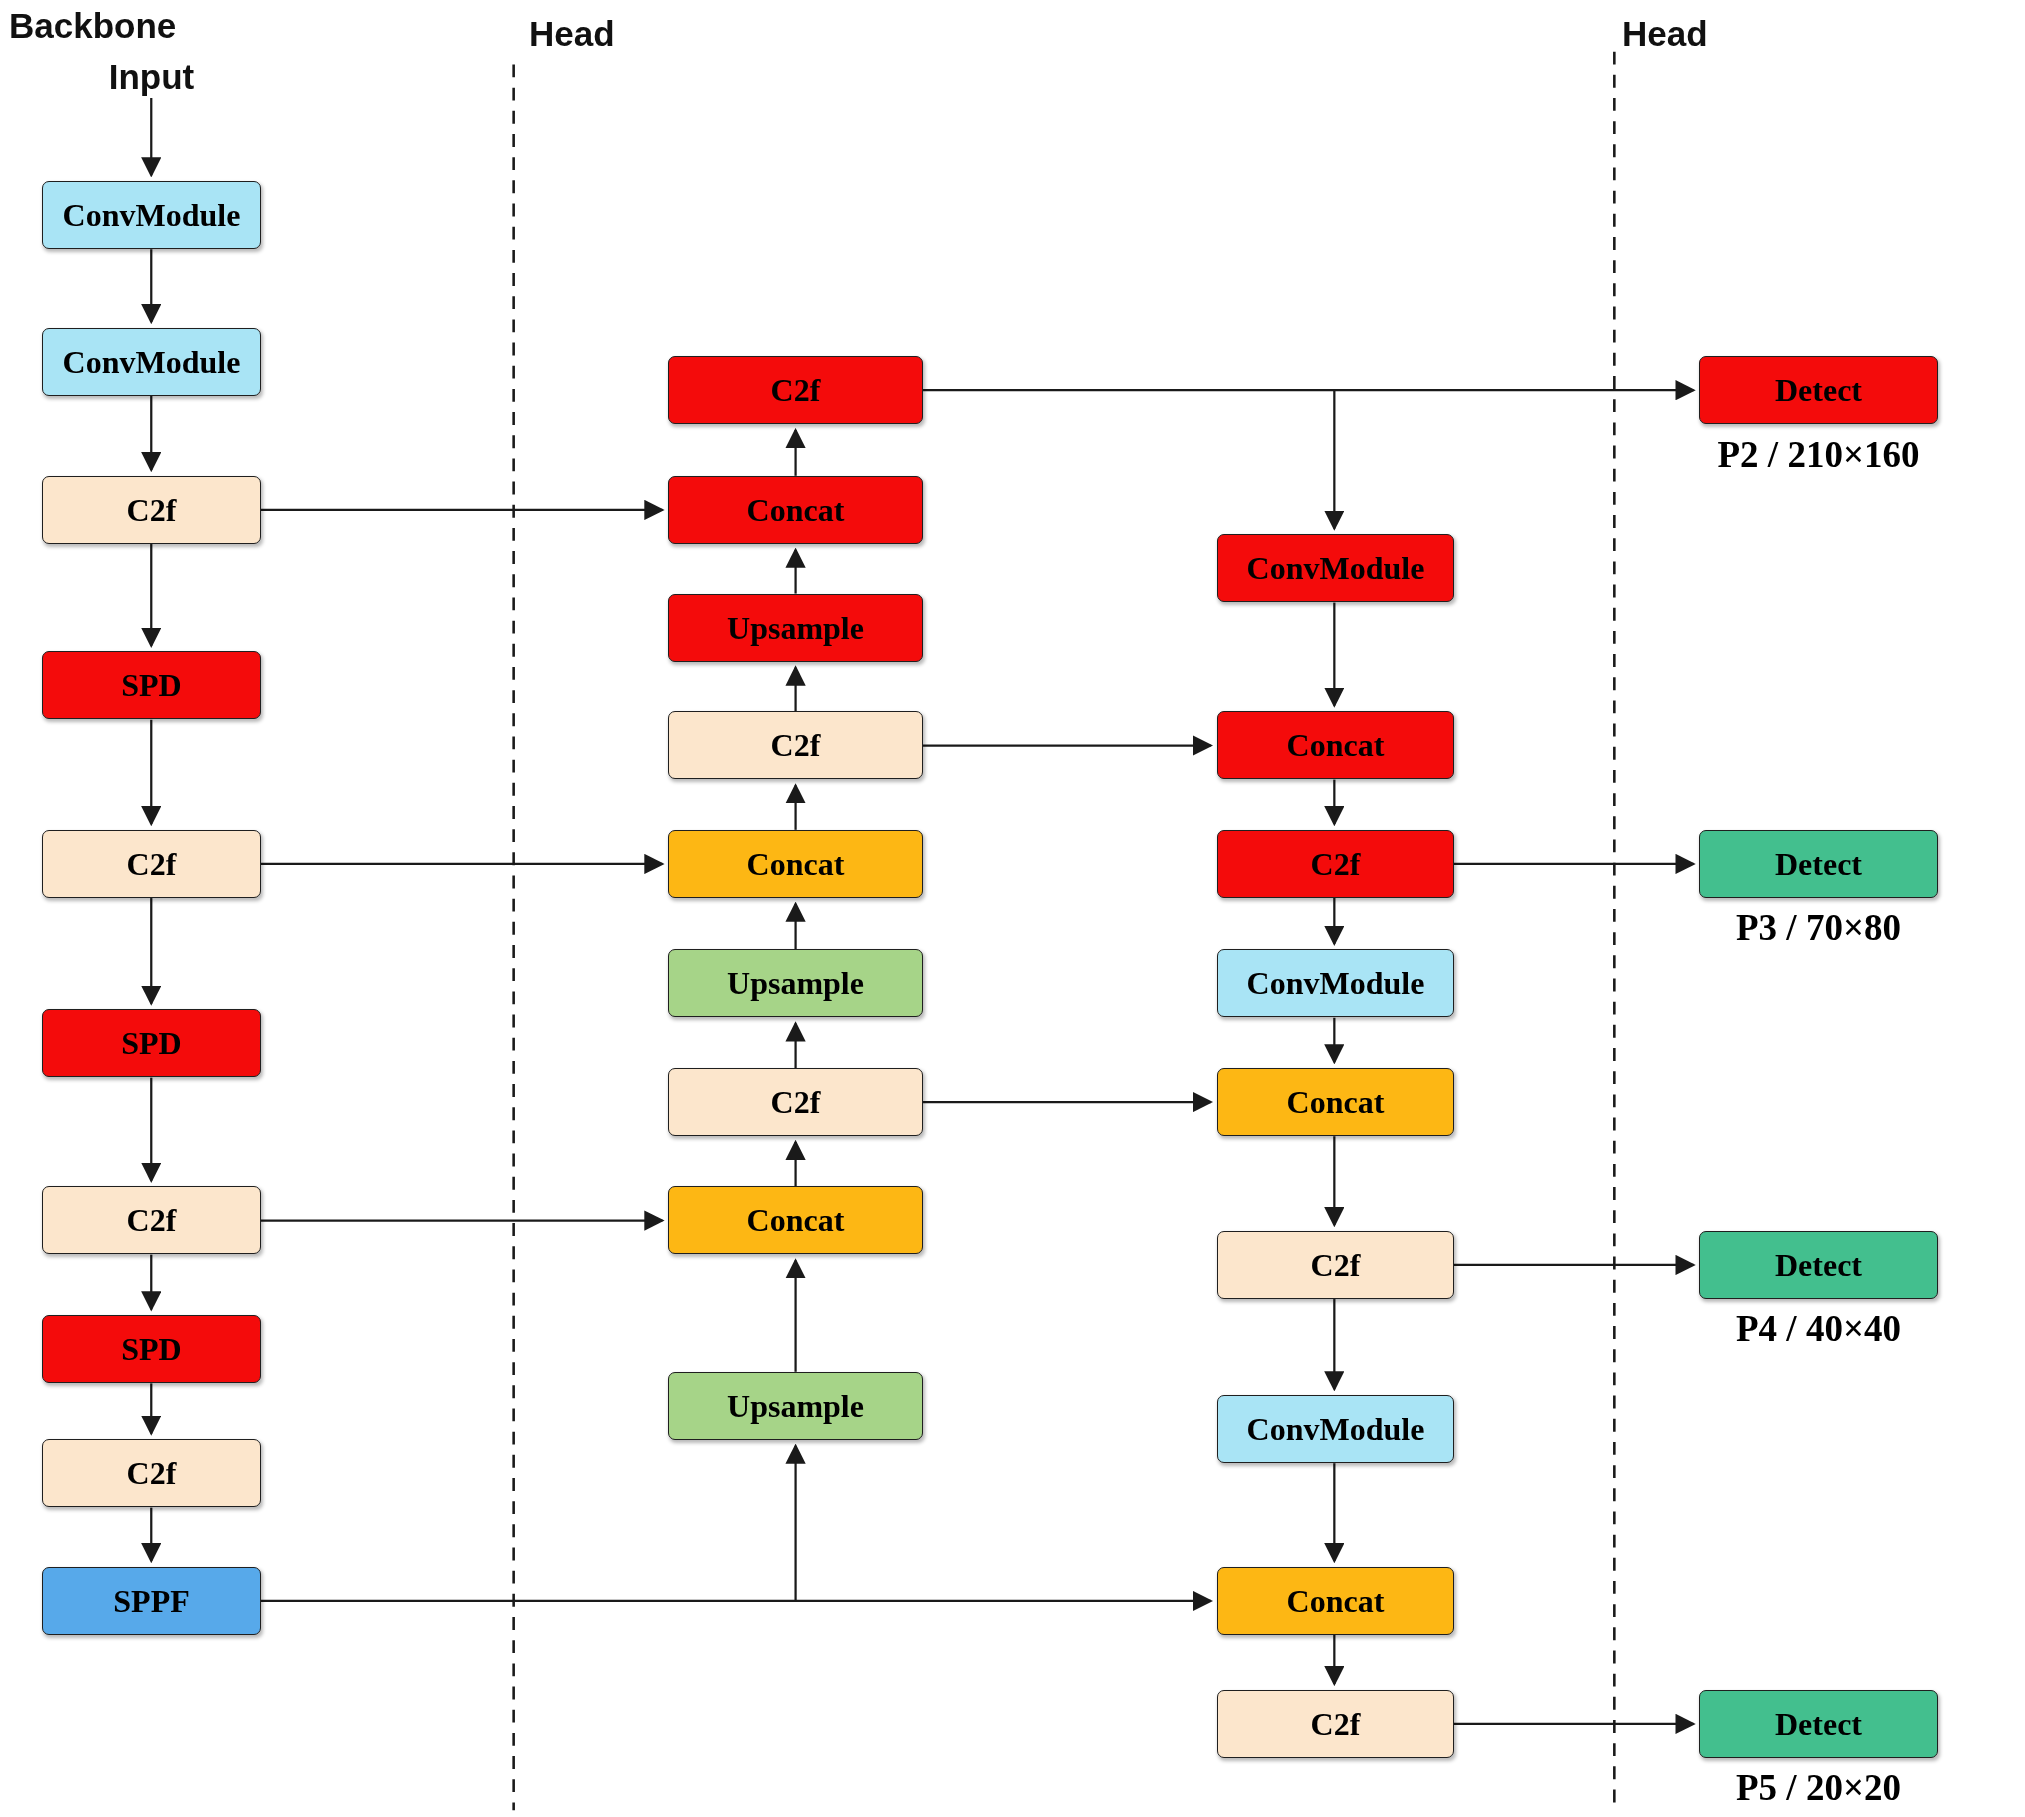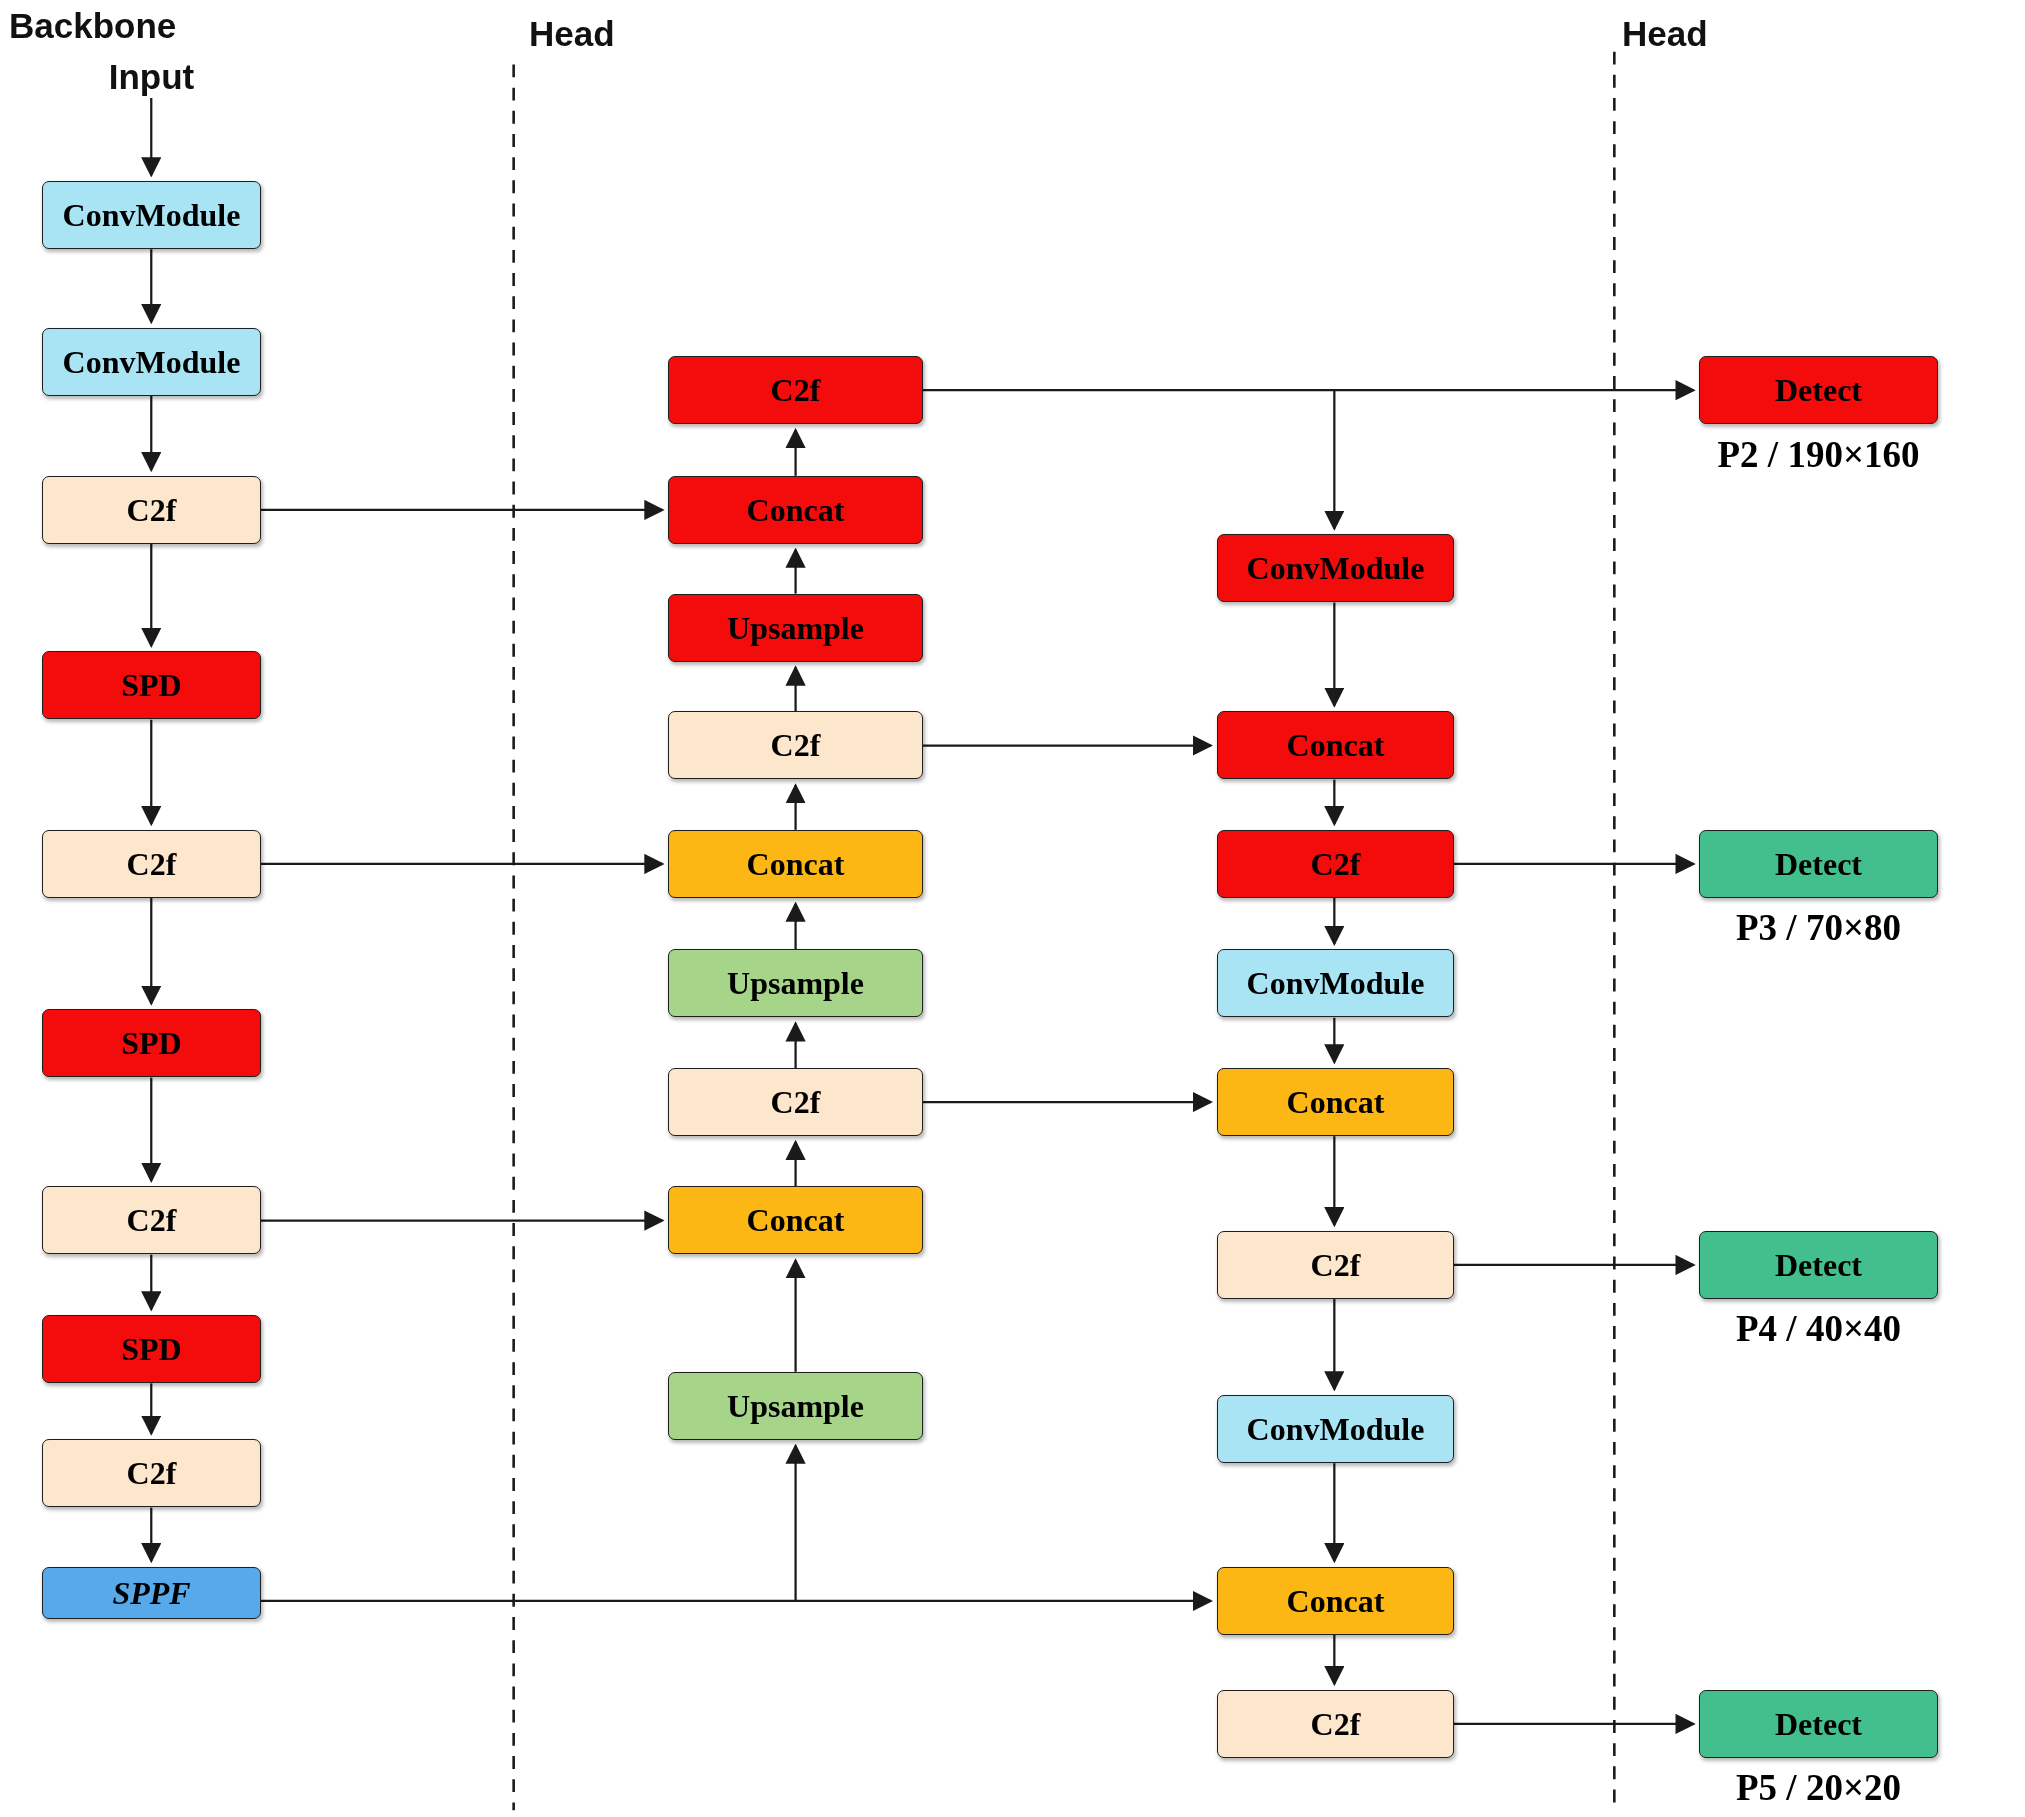--- a/index.html
+++ b/index.html
@@ -138,21 +138,21 @@
 
   <div class="node c-lblue" style="left:42px;top:181px;width:219px;height:68px;">ConvModule</div>
   <div class="node c-lblue" style="left:42px;top:328px;width:219px;height:68px;">ConvModule</div>
   <div class="node c-peach" style="left:42px;top:476px;width:219px;height:68px;">C2f</div>
   <div class="node c-red" style="left:42px;top:651px;width:219px;height:68px;">SPD</div>
   <div class="node c-peach" style="left:42px;top:830px;width:219px;height:68px;">C2f</div>
   <div class="node c-red" style="left:42px;top:1009px;width:219px;height:68px;">SPD</div>
   <div class="node c-peach" style="left:42px;top:1186px;width:219px;height:68px;">C2f</div>
   <div class="node c-red" style="left:42px;top:1315px;width:219px;height:68px;">SPD</div>
   <div class="node c-peach" style="left:42px;top:1439px;width:219px;height:68px;">C2f</div>
-  <div class="node c-blue" style="left:42px;top:1567px;width:219px;height:52px;font-style:italic;">SPPF</div>
+  <div class="node c-blue" style="left:42px;top:1567px;width:219px;height:68px;">SPPF</div>
 
   <div class="node c-red" style="left:668px;top:356px;width:255px;height:68px;">C2f</div>
   <div class="node c-red" style="left:668px;top:476px;width:255px;height:68px;">Concat</div>
   <div class="node c-red" style="left:668px;top:594px;width:255px;height:68px;">Upsample</div>
   <div class="node c-peach" style="left:668px;top:711px;width:255px;height:68px;">C2f</div>
   <div class="node c-orange" style="left:668px;top:830px;width:255px;height:68px;">Concat</div>
   <div class="node c-green" style="left:668px;top:949px;width:255px;height:68px;">Upsample</div>
   <div class="node c-peach" style="left:668px;top:1068px;width:255px;height:68px;">C2f</div>
   <div class="node c-orange" style="left:668px;top:1186px;width:255px;height:68px;">Concat</div>
   <div class="node c-green" style="left:668px;top:1372px;width:255px;height:68px;">Upsample</div>
@@ -161,21 +161,21 @@
   <div class="node c-red" style="left:1217px;top:711px;width:237px;height:68px;">Concat</div>
   <div class="node c-red" style="left:1217px;top:830px;width:237px;height:68px;">C2f</div>
   <div class="node c-lblue" style="left:1217px;top:949px;width:237px;height:68px;">ConvModule</div>
   <div class="node c-orange" style="left:1217px;top:1068px;width:237px;height:68px;">Concat</div>
   <div class="node c-peach" style="left:1217px;top:1231px;width:237px;height:68px;">C2f</div>
   <div class="node c-lblue" style="left:1217px;top:1395px;width:237px;height:68px;">ConvModule</div>
   <div class="node c-orange" style="left:1217px;top:1567px;width:237px;height:68px;">Concat</div>
   <div class="node c-peach" style="left:1217px;top:1690px;width:237px;height:68px;">C2f</div>
 
   <div class="node c-red" style="left:1699px;top:356px;width:239px;height:68px;">Detect</div>
-  <div class="detect-scale" style="left:1699px;top:433px;width:239px;">P2 / 190×160</div>
+  <div class="detect-scale" style="left:1699px;top:433px;width:239px;">P2 / 210×160</div>
 
   <div class="node c-teal" style="left:1699px;top:830px;width:239px;height:68px;">Detect</div>
   <div class="detect-scale" style="left:1699px;top:906px;width:239px;">P3 / 70×80</div>
 
   <div class="node c-teal" style="left:1699px;top:1231px;width:239px;height:68px;">Detect</div>
   <div class="detect-scale" style="left:1699px;top:1307px;width:239px;">P4 / 40×40</div>
 
   <div class="node c-teal" style="left:1699px;top:1690px;width:239px;height:68px;">Detect</div>
   <div class="detect-scale" style="left:1699px;top:1766px;width:239px;">P5 / 20×20</div>
 

